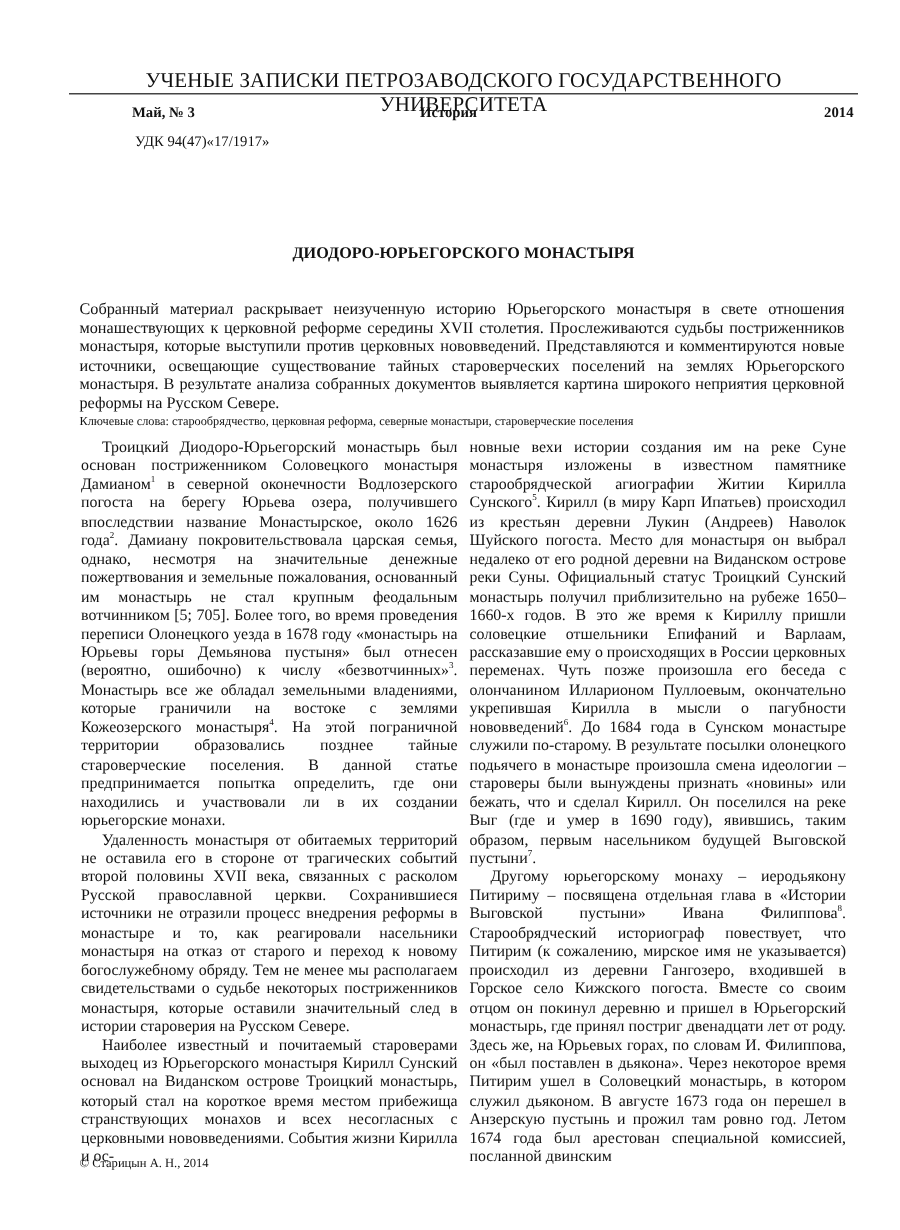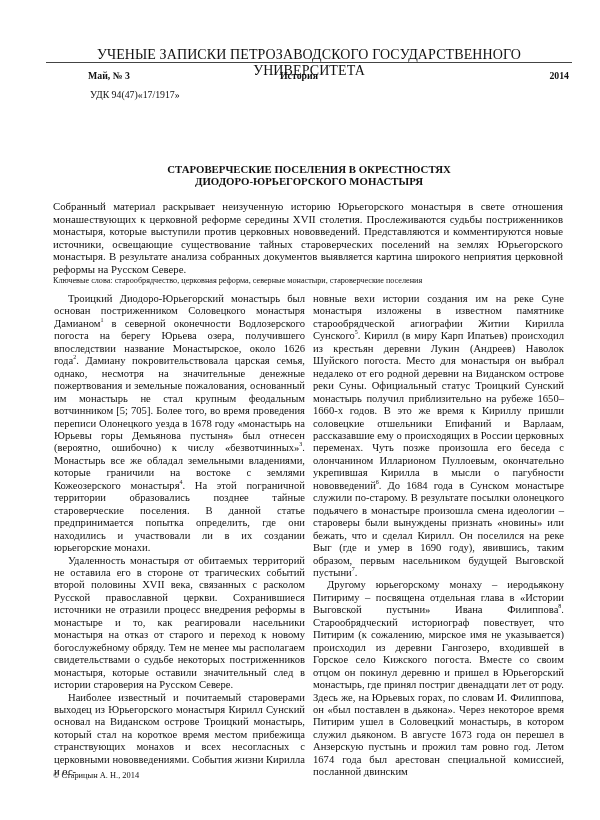--- a/index.html
+++ b/index.html
@@ -64,21 +64,20 @@
   <span class="meta-center">История</span>
   <span class="meta-right">2014</span>
 </div>
 
 <div class="udk">УДК 94(47)«17/1917»</div>
 
 <div class="author-block">
 </div>
 
 <div class="article-title">
-  <div>СТАРОВЕРЧЕСКИЕ ПОСЕЛЕНИЯ В ОКРЕСТНОСТЯХ</div>
   <div>ДИОДОРО-ЮРЬЕГОРСКОГО МОНАСТЫРЯ</div>
 </div>
 
 <div class="abstract">Собранный материал раскрывает неизученную историю Юрьегорского монастыря в свете отношения монашествующих к церковной реформе середины XVII столетия. Прослеживаются судьбы постриженников монастыря, которые выступили против церковных нововведений. Представляются и комментируются новые источники, освещающие существование тайных староверческих поселений на землях Юрьегорского монастыря. В результате анализа собранных документов выявляется картина широкого неприятия церковной реформы на Русском Севере.</div>
 <div class="keywords">Ключевые слова: старообрядчество, церковная реформа, северные монастыри, староверческие поселения</div>
 
 <div class="col col-left">
   <p><span>Троицкий Диодоро-Юрьегорский монастырь был основан постриженником Соловецкого монастыря Дамианом</span><sup>1</sup><span> в северной оконечности Водлозерского погоста на берегу Юрьева озера, получившего впоследствии название Монастырское, около 1626 года</span><sup>2</sup><span>. Дамиану покровительствовала царская семья, однако, несмотря на значительные денежные пожертвования и земельные пожалования, основанный им монастырь не стал крупным феодальным вотчинником [5; 705]. Более того, во время проведения переписи Олонецкого уезда в 1678 году «монастырь на Юрьевы горы Демьянова пустыня» был отнесен (вероятно, ошибочно) к числу «безвотчинных»</span><sup>3</sup><span>. Монастырь все же обладал земельными владениями, которые граничили на востоке с землями Кожеозерского монастыря</span><sup>4</sup><span>. На этой пограничной территории образовались позднее тайные староверческие поселения. В данной статье предпринимается попытка определить, где они находились и участвовали ли в их создании юрьегорские монахи.</span></p>
   <p>Удаленность монастыря от обитаемых территорий не оставила его в стороне от трагических событий второй половины XVII века, связанных с расколом Русской православной церкви. Сохранившиеся источники не отразили процесс внедрения реформы в монастыре и то, как реагировали насельники монастыря на отказ от старого и переход к новому богослужебному обряду. Тем не менее мы располагаем свидетельствами о судьбе некоторых постриженников монастыря, которые оставили значительный след в истории староверия на Русском Севере.</p>
   <p>Наиболее известный и почитаемый староверами выходец из Юрьегорского монастыря Кирилл Сунский основал на Виданском острове Троицкий монастырь, который стал на короткое время местом прибежища странствующих монахов и всех несогласных с церковными нововведениями. События жизни Кирилла и ос-</p>

